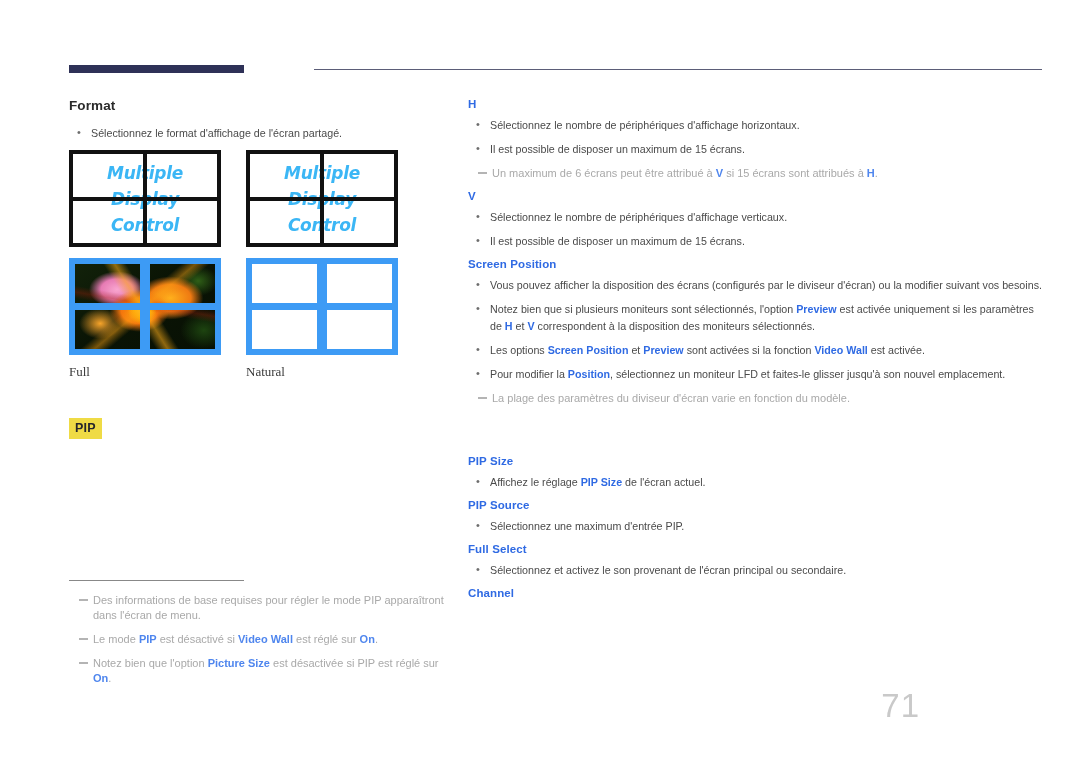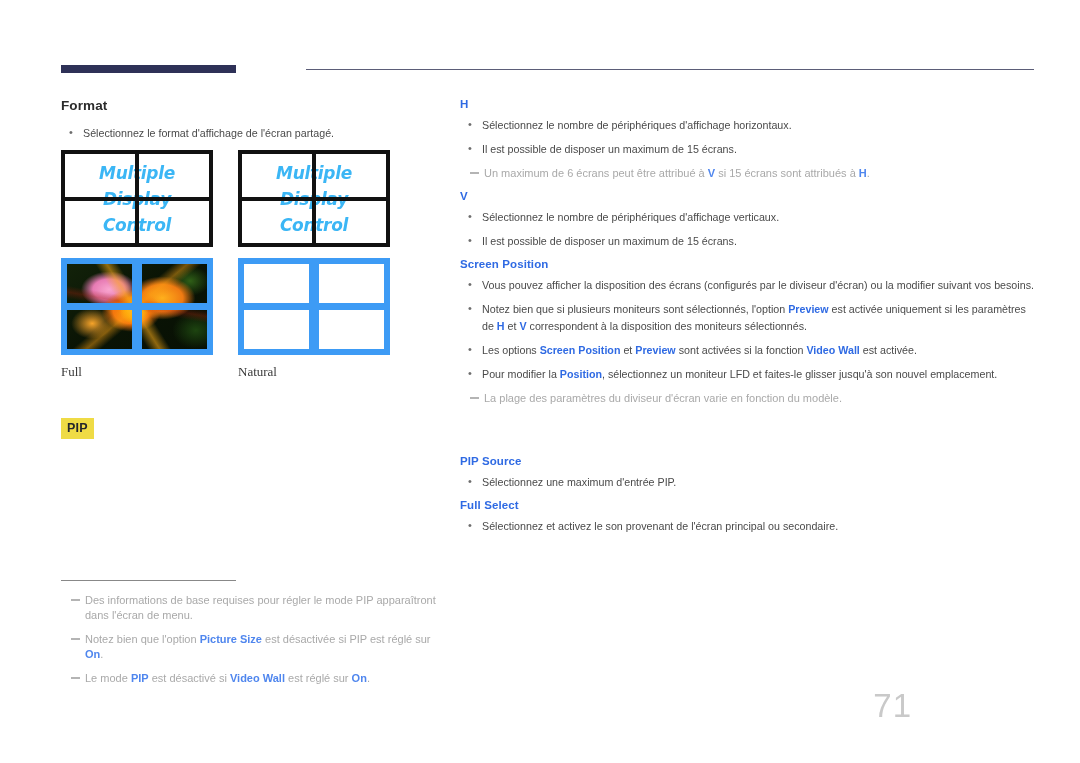--- a/index.html
+++ b/index.html
@@ -12,21 +12,21 @@
     height: 763px;
     background: #ffffff;
     font-family: "Liberation Sans", sans-serif;
     color: #3d3d3d;
     overflow: hidden;
     position: relative;
   }
 
   .page {
     position: absolute;
-    left: 8px; top: 0;
+    left: 16px; top: 0;
     width: 952px;
     height: 763px;
     border-radius: 20px;
   }
 
   
   .header-rule {
     position: absolute;
     left: 53px;
     top: 65px;
@@ -366,22 +366,22 @@
     <div class="caption" style="left:177px; top:214px;">Natural</div>
   </div>
 
   <div class="pip-badge">PIP</div>
 
   <div class="left-notes">
     <div class="rule"></div>
     <div class="note">
       <span>Des informations de base requises pour régler le mode PIP apparaîtront dans l'écran de menu.</span>
     </div>
+    <div class="note">Le mode <b>PIP</b> est désactivé si <b>Video Wall</b> est réglé sur <b>On</b>.</div>
     <div class="note">Notez bien que l'option <b>Picture Size</b> est désactivée si PIP est réglé sur <b>On</b>.</div>
-    <div class="note">Le mode <b>PIP</b> est désactivé si <b>Video Wall</b> est réglé sur <b>On</b>.</div>
   </div>
 
   <div class="col-right">
 
     <div class="group tight">
       <h3 class="blue-title">H</h3>
       <ul class="bullets">
         <li>Sélectionnez le nombre de périphériques d'affichage horizontaux.</li>
         <li>Il est possible de disposer un maximum de 15 écrans.</li>
       </ul>
@@ -405,34 +405,41 @@
         <li>Pour modifier la <b class="em-blue">Position</b>, sélectionnez un moniteur LFD et faites-le glisser jusqu'à son nouvel emplacement.</li>
       </ul>
       <div class="note">
         <span>La plage des paramètres du diviseur d'écran varie en fonction du modèle.</span>
       </div>
     </div>
   </div>
 
   <div class="right-lower">
 
+    <div class="group">
+      <h3 class="blue-title">PIP Size</h3>
+      <ul class="bullets">
+        <li>Affichez le réglage <b class="em-blue">PIP Size</b> de l'écran actuel.</li>
+      </ul>
+    </div>
 
     <div class="group">
       <h3 class="blue-title">PIP Source</h3>
       <ul class="bullets">
         <li>Sélectionnez une maximum d'entrée PIP.</li>
       </ul>
     </div>
 
     <div class="group">
       <h3 class="blue-title">Full Select</h3>
       <ul class="bullets">
         <li>Sélectionnez et activez le son provenant de l'écran principal ou secondaire.</li>
       </ul>
     </div>
 
     <div class="group">
+      <h3 class="blue-title">Channel</h3>
     </div>
   </div>
 
   <div class="page-number">71</div>
 
 </div>
 
 </body></html>

